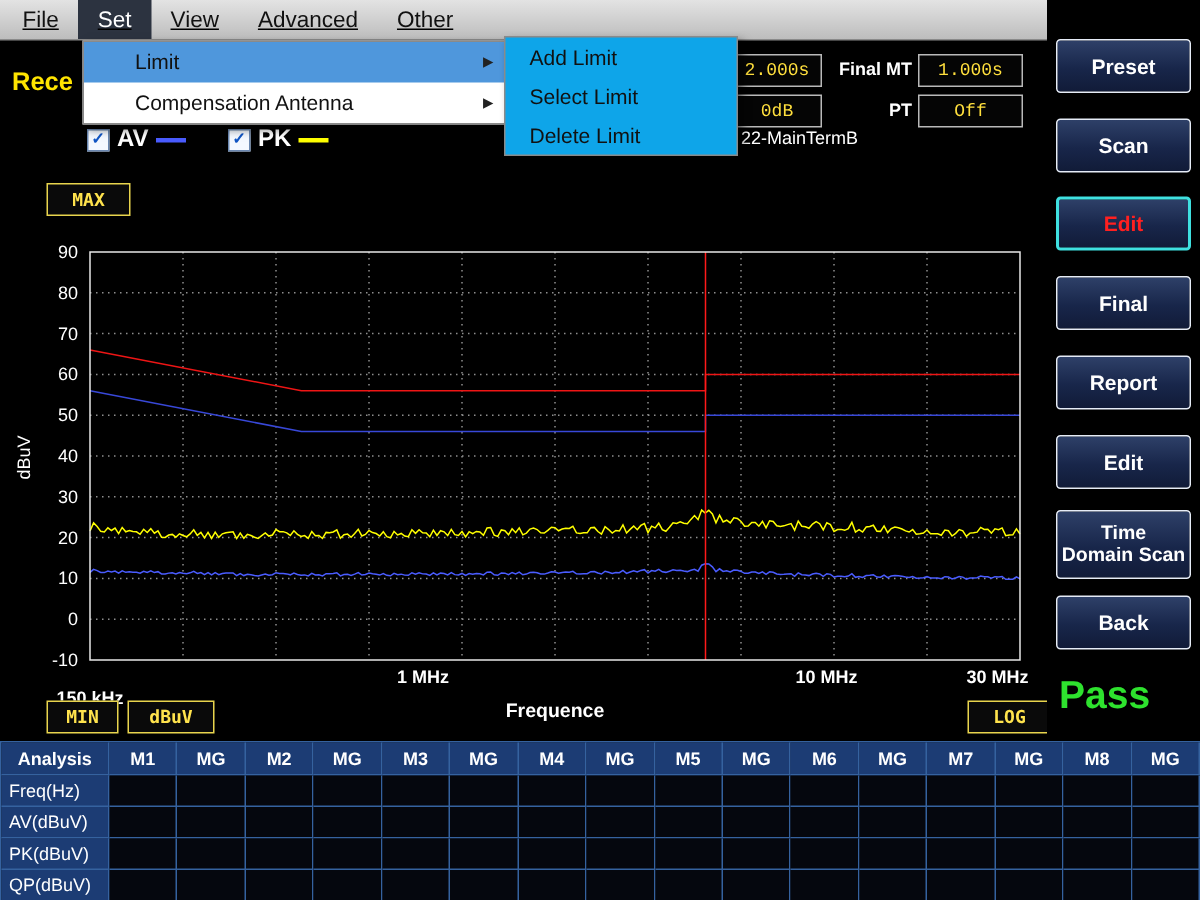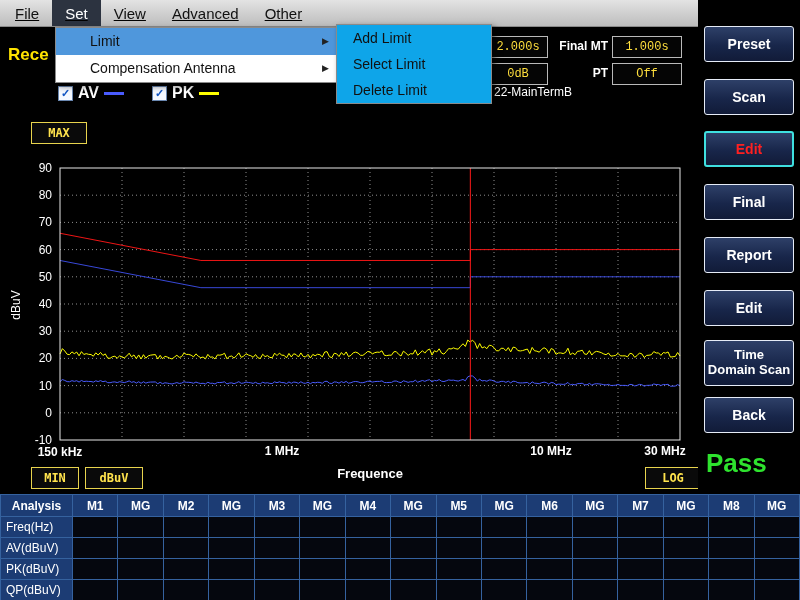--- a/index.html
+++ b/index.html
@@ -137,21 +137,21 @@
         <text x="52" y="254.8" fill="#fff" font-size="12" text-anchor="end">0</text>
         <text x="52" y="282" fill="#fff" font-size="12" text-anchor="end">-10</text>
         <polyline points="60,71.28 200.88683010855888,98.48 470.33138370773696,98.48 470.33138370773696,87.6 680,87.6" fill="none" stroke="#ee1515" stroke-width="1"></polyline>
         <polyline points="60,98.48 200.88683010855888,125.68 470.33138370773696,125.68 470.33138370773696,114.80000000000001 680,114.80000000000001" fill="none" stroke="#3848d8" stroke-width="1"></polyline>
         <polyline points="60,192.03231330915168 62.38461538461539,186.61590649901495 64.76923076923077,189.00087570547032 67.15384615384616,192.24193121976808 69.53846153846153,192.62302712381177 71.92307692307692,189.88847142366873 74.3076923076923,191.65708075974575 76.6923076923077,190.09233993300285 79.07692307692308,193.7618568593415 81.46153846153847,189.6330045337361 83.84615384615384,192.49659127911727 86.23076923076923,191.6464805608067 88.61538461538461,192.3552219040184 91,192.5365941785718 93.38461538461539,194.20230942035747 95.76923076923077,190.84669319217787 98.15384615384616,192.99021597970707 100.53846153846155,190.4273744764825 102.92307692307693,193.43256642835883 105.30769230769232,191.89463352667815 107.6923076923077,196.11024894730954 110.07692307692308,196.29984375643312 112.46153846153847,194.67651613338973 114.84615384615384,194.26335915156926 117.23076923076923,196.12827804104157 119.61538461538461,193.86849787160907 122,195.0202079794818 124.38461538461539,195.8651038984508 126.76923076923077,193.95039172492707 129.15384615384616,191.21295566500194 131.53846153846155,194.873506217523 133.92307692307693,192.96405380210896 136.30769230769232,196.61014020369686 138.69230769230768,192.94255306129284 141.0769230769231,196.9448665027288 143.46153846153845,192.7021726603791 145.84615384615387,196.2328924659777 148.23076923076923,193.8809108418248 150.61538461538464,193.1356205060678 153,192.8219331151302 155.3846153846154,192.57747595905914 157.76923076923077,197.0393216500235 160.15384615384616,193.35748661638195 162.53846153846155,196.80278135006705 164.92307692307693,194.24781465043762 167.30769230769232,195.04086274534225 169.69230769230768,196.16399444062412 172.0769230769231,197.00233392617173 174.46153846153845,195.06137492529683 176.84615384615384,193.24058078650384 179.23076923076923,195.3767944129731 181.6153846153846,194.67846057012235 184,191.0271961293173 186.3846153846154,192.42184380311198 188.76923076923077,192.42217579064578 191.15384615384616,193.2088737917415 193.53846153846155,194.9013317631161 195.92307692307693,191.8496819627621 198.30769230769232,194.18856177300557 200.69230769230768,195.64470589075268 203.0769230769231,195.02994492711682 205.46153846153845,196.85575263931133 207.84615384615387,192.34710132646117 210.23076923076923,195.20729923049393 212.6153846153846,194.96983288031583 215,196.98020467136206 217.3846153846154,192.93671753870535 219.76923076923075,193.18264763008375 222.15384615384616,192.62965586897917 224.53846153846155,191.27667431678321 226.9230769230769,196.81506667561078 229.3076923076923,194.5288640687458 231.6923076923077,194.04173978010732 234.07692307692307,196.13862189506136 236.46153846153845,193.70961403420404 238.84615384615384,190.81997952946176 241.23076923076925,195.31534255445058 243.6153846153846,194.26181474575057 246,191.70919786760211 248.38461538461536,193.03646476373558 250.76923076923077,193.69797302855866 253.15384615384616,195.3294764600052 255.53846153846152,192.53821855082342 257.9230769230769,195.78305150081223 260.3076923076923,196.5183907911136 262.69230769230774,192.25436305396786 265.0769230769231,194.6123634562972 267.46153846153845,193.64051008738878 269.84615384615387,195.3883832325571 272.2307692307692,195.76004137114302 274.61538461538464,191.16453334918597 277,193.5756057778671 279.38461538461536,191.16203980867763 281.7692307692308,193.13762596675878 284.1538461538462,193.35729750099128 286.53846153846155,195.8535759471047 288.9230769230769,191.4351782277073 291.3076923076923,194.98468742100903 293.6923076923077,191.7956086772222 296.0769230769231,192.5322547629005 298.46153846153845,195.01069884835246 300.8461538461538,190.9092025463002 303.2307692307692,194.45434238799248 305.61538461538464,194.96794516605718 308,192.31845249463333 310.38461538461536,195.96508235278293 312.7692307692308,192.47024622169073 315.15384615384613,193.718681812973 317.53846153846155,192.2819312226965 319.9230769230769,192.70287966424473 322.3076923076923,194.89346838604575 324.6923076923077,190.01891715768141 327.0769230769231,189.64305714901298 329.46153846153845,194.76796914081243 331.84615384615387,195.58417605855394 334.2307692307692,191.307929867351 336.61538461538464,191.79280688816607 339,194.52946659180049 341.38461538461536,190.53147155300795 343.7692307692308,193.13039938651983 346.1538461538462,189.9497230476161 348.53846153846155,194.58004823106307 350.9230769230769,193.38890719053134 353.3076923076923,190.73730953691623 355.69230769230774,190.0958288799326 358.0769230769231,191.04544064906838 360.46153846153845,193.25585511087357 362.8461538461538,193.3804377813272 365.2307692307692,191.61162063814072 367.61538461538464,189.51331229567705 370,189.8584933054317 372.38461538461536,191.8414333080675 374.7692307692308,190.68724583826665 377.15384615384613,190.13632227081152 379.5384615384615,190.30062483982613 381.92307692307696,188.84149763845744 384.3076923076923,193.244965430098 386.6923076923077,193.65481614092252 389.0769230769231,193.1444291789659 391.46153846153845,193.23071965188214 393.8461538461538,189.7904912546386 396.2307692307692,189.59265275291105 398.6153846153846,192.35350809816165 401,194.02425193792502 403.3846153846154,189.1712417904693 405.7692307692308,191.0250620088288 408.15384615384613,193.38263120679304 410.53846153846155,191.67506106733504 412.9230769230769,192.0151669703923 415.30769230769226,187.8622879935163 417.6923076923077,193.31792960777213 420.0769230769231,190.9203553041357 422.4615384615385,188.72835418210795 424.84615384615387,191.12711144708794 427.2307692307692,188.2708709838953 429.6153846153846,187.03004147204538 432,193.1037596805414 434.38461538461536,188.7651236812194 436.7692307692307,189.9378107372485 439.1538461538462,186.79034215380378 441.53846153846155,191.0903231983201 443.92307692307696,192.15491163073773 446.3076923076923,189.53675076178635 448.6923076923077,186.53632420456518 451.07692307692304,186.96972273644374 453.46153846153845,185.88645747094193 455.8461538461538,186.78495578049842 458.2307692307693,187.14719287097 460.61538461538464,184.25327638899614 463,181.73806744680422 465.3846153846154,184.45548117450937 467.7692307692308,178.04759355001076 470.15384615384613,180.04880899178022 472.5384615384615,178.21043143479199 474.9230769230769,180.6728591506654 477.3076923076923,186.5391776631982 479.69230769230774,181.50537856075397 482.0769230769231,185.98199819209742 484.46153846153845,184.82661824780604 486.84615384615387,186.64660078606053 489.2307692307692,183.18026648766963 491.6153846153846,183.67369677511203 494,185.61467070328536 496.3846153846154,188.78602020439666 498.7692307692308,188.71727059515936 501.1538461538462,186.34643568915754 503.53846153846155,186.29812002746013 505.9230769230769,188.79505197739903 508.3076923076923,185.59435075598137 510.6923076923077,189.892563108073 513.0769230769231,185.15425870622312 515.4615384615386,185.60283486494643 517.8461538461538,188.54805764557736 520.2307692307693,188.96619440681053 522.6153846153846,188.5726895093106 525,187.76756258987945 527.3846153846154,187.04843409999629 529.7692307692307,191.52476666292296 532.1538461538462,185.39271409685048 534.5384615384614,188.7946270602159 536.9230769230769,189.1742295641766 539.3076923076924,190.1947948910294 541.6923076923076,187.34715176679538 544.0769230769231,185.75636830248445 546.4615384615385,187.1337055895167 548.8461538461538,191.26123167589085 551.2307692307693,186.5249083346218 553.6153846153845,187.71175929093647 556,192.3188573753378 558.3846153846155,190.98539640144355 560.7692307692307,190.93017013406688 563.1538461538462,191.55396688915235 565.5384615384615,190.47354384224948 567.9230769230769,186.1930304194316 570.3076923076923,192.68891715120546 572.6923076923076,191.03367787210829 575.0769230769231,192.69691461335216 577.4615384615385,189.33424477570242 579.8461538461538,189.0529865007916 582.2307692307693,188.18235483652455 584.6153846153846,192.14036425684415 587,192.2464727359428 589.3846153846154,188.61792240448358 591.7692307692307,193.07132564741278 594.1538461538462,190.33738894933654 596.5384615384615,189.36442447065969 598.9230769230769,189.873711650982 601.3076923076923,190.66344180319845 603.6923076923077,191.93923980823706 606.0769230769231,192.66630727930465 608.4615384615385,191.03389294659556 610.8461538461538,194.13827651360998 613.2307692307693,193.86090096191006 615.6153846153846,193.4004382783038 618,191.35215207998155 620.3846153846154,193.8118996972039 622.7692307692307,193.88236753482713 625.1538461538462,193.82113788503978 627.5384615384615,194.83617137604307 629.9230769230769,191.33070519460227 632.3076923076924,191.83450433961696 634.6923076923077,195.32187373357786 637.0769230769231,193.5698654677591 639.4615384615385,191.01085539996802 641.8461538461538,191.89012152755964 644.2307692307692,195.57208111600548 646.6153846153846,193.40940986447023 649,193.2111124661726 651.3846153846155,192.74517570492918 653.7692307692308,189.57968981611222 656.1538461538462,191.00122312164538 658.5384615384615,190.87756825261064 660.9230769230769,193.42470137847192 663.3076923076923,190.54894433049714 665.6923076923076,191.09287225385904 668.0769230769231,189.95457566981833 670.4615384615385,195.10779910002964 672.8461538461539,194.73330864529783 675.2307692307693,194.5778692723496 677.6153846153846,190.51800220414282 680,194.02519946784525" fill="none" stroke="#ffff00" stroke-width="1"></polyline>
         <polyline points="60,219.61611749093188 62.38461538461539,217.5610007731456 64.76923076923077,218.43140006158134 67.15384615384616,219.62283171545803 69.53846153846153,219.7417785154894 71.92307692307692,218.69235596395075 74.3076923076923,219.33162030099467 76.6923076923077,218.72087832698108 79.07692307692308,220.07298301037306 81.46153846153847,218.50069922428602 83.84615384615384,219.55058008981894 86.23076923076923,219.20782440646752 88.61538461538461,219.4496382461869 91,219.4936886851594 93.38461538461539,220.09436773684405 95.76923076923077,218.8120474872917 98.15384615384616,219.59190436863014 100.53846153846155,218.60687464093593 102.92307692307693,219.70985745890454 105.30769230769232,219.1091684567893 107.6923076923077,220.66606007554108 110.07692307692308,220.71319396497742 112.46153846153847,220.08048194235116 114.84615384615384,219.90158391018346 117.23076923076923,220.57696432975058 119.61538461538461,219.70558260222845 122,220.18245483591394 124.38461538461539,220.5492488218287 126.76923076923077,219.8811897730588 129.15384615384616,218.90460926688826 131.53846153846155,220.3272737403851 133.92307692307693,219.66118710090623 136.30769230769232,221.07842751780314 138.69230769230768,219.7530403557031 141.0769230769231,221.30386591254296 143.46153846153845,219.76281373796326 145.84615384615387,221.13679168136417 148.23076923076923,220.30475658860829 150.61538461538464,220.07523072900085 153,220.00755597370065 155.3846153846154,219.96584255647542 157.76923076923077,221.68899270688848 160.15384615384616,220.35826258557435 162.53846153846155,221.7002061270077 164.92307692307693,220.7920516309481 167.30769230769232,221.13940268283875 169.69230769230768,221.6105350848709 172.0769230769231,221.97487040825266 174.46153846153845,221.29696879922602 176.84615384615384,220.61887884588776 179.23076923076923,221.41781949169544 181.6153846153846,221.1538048365081 184,219.78244120708789 186.3846153846154,220.30329462064253 188.76923076923077,220.3012796518494 191.15384615384616,220.59415193814198 193.53846153846155,221.22668421328916 195.92307692307693,220.08017607403806 198.30769230769232,220.95511653876105 200.69230769230768,221.4990311187979 203.0769230769231,221.26635629331614 205.46153846153845,221.94889472127073 207.84615384615387,220.25601101483363 210.23076923076923,221.3264457647276 212.6153846153846,221.23525641929248 215,221.9870063768165 217.3846153846154,220.46855923795192 219.76923076923075,220.5586435581005 222.15384615384616,220.34913218356797 224.53846153846155,219.84339764713854 226.9230769230769,221.92203897562223 229.3076923076923,221.06645719197124 231.6923076923077,220.8855297776552 234.07692307692307,221.6736047646863 236.46153846153845,220.7644710107882 238.84615384615384,219.68260226543322 241.23076923076925,221.3701075937274 243.6153846153846,220.97677885938828 246,220.02129172400592 248.38461538461536,220.52076100397937 250.76923076923077,220.7705707972114 253.15384615384616,221.38412877792723 255.53846153846152,220.33915125590747 257.9230769230769,221.55770780607662 260.3076923076923,221.83520423386298 262.69230769230774,220.23793802635674 265.0769230769231,221.1239323711536 267.46153846153845,220.76123155173633 269.84615384615387,221.4184281750978 272.2307692307692,221.55954417099093 274.61538461538464,219.83797285668038 277,220.74386921135917 279.38461538461536,219.8405261668365 281.7692307692308,220.58311517004032 284.1538461538462,220.66723618930087 286.53846153846155,221.60508480051675 288.9230769230769,219.94992984966612 291.3076923076923,221.28273999107765 293.6923076923077,220.08857965608098 296.0769230769231,220.3665661321337 298.46153846153845,221.29772685810153 300.8461538461538,219.76140993875535 303.2307692307692,221.09258157331328 305.61538461538464,221.28692680901094 308,220.2951112511504 310.38461538461536,221.66434164187984 312.7692307692308,220.35552228664363 315.15384615384613,220.82542982729785 317.53846153846155,220.28839254986755 319.9230769230769,220.44799240937152 322.3076923076923,221.27120737397027 324.6923076923077,219.444994857257 327.0769230769231,219.30579154792972 329.46153846153845,221.22937773877786 331.84615384615387,221.53719952685432 334.2307692307692,219.93535139907655 336.61538461538464,220.1189244758056 339,221.14691605859187 341.38461538461536,219.64941211296807 343.7692307692308,220.6257542444584 346.1538461538462,219.43474481129286 348.53846153846155,221.17286094900888 350.9230769230769,220.72792725273285 353.3076923076923,219.73532232655054 355.69230769230774,219.49651127410507 358.0769230769231,219.85435988145434 360.46153846153845,220.68500949855468 362.8461538461538,220.73347219389814 365.2307692307692,220.0519690381356 367.61538461538464,219.24444044668135 370,219.35322036230897 372.38461538461536,220.07615990026704 374.7692307692308,219.62267663606133 377.15384615384613,219.39541733523524 379.5384615384615,219.43636783558537 381.92307692307696,218.8685321720417 384.3076923076923,220.49916963087654 386.6923076923077,220.63220068440535 389.0769230769231,220.42014261064122 391.46153846153845,220.43183857495444 393.8461538461538,219.12108996295774 396.2307692307692,219.02623756177948 398.6153846153846,220.04089535321805 401,220.64676133009897 403.3846153846154,218.8062195617727 405.7692307692308,219.4807391806271 408.15384615384613,220.3441646668333 410.53846153846155,219.68316290150617 412.9230769230769,219.7900396521223 415.30769230769226,218.2120470727634 417.6923076923077,220.23724971507892 420.0769230769231,219.3174963881849 422.4615384615385,218.47483300439413 424.84615384615387,219.35370401573124 427.2307692307692,218.26195087900362 429.6153846153846,217.7759768490295 432,220.03295821418513 434.38461538461536,218.38530675140896 436.7692307692307,218.80440143438952 439.1538461538462,217.60343775256734 441.53846153846155,219.1952676812306 443.92307692307696,219.57382538035685 446.3076923076923,218.79467663550918 448.6923076923077,217.90388066323547 451.07692307692304,218.30076909937418 453.46153846153845,218.12890861149526 455.8461538461538,218.70020946426314 458.2307692307693,219.07041235987424 460.61538461538464,218.21955766581831 463,217.51071829918055 465.3846153846154,218.76411243375426 467.7692307692308,214.8172383630759 470.15384615384613,213.8874031106586 472.5384615384615,213.99736567051775 474.9230769230769,215.91959310604233 477.3076923076923,219.05467244015296 479.69230769230774,217.20449146702614 482.0769230769231,218.9207175190697 484.46153846153845,218.52494373025021 486.84615384615387,219.24493087238542 489.2307692307692,217.9825492007786 491.6153846153846,218.2050792488593 494,218.97043816221407 496.3846153846154,220.19718791542056 498.7692307692308,220.20890050224634 501.1538461538462,219.35733110278545 503.53846153846155,219.37670641993867 505.9230769230769,220.35054959145555 508.3076923076923,219.1877803237137 510.6923076923077,220.86614752683693 513.0769230769231,219.19691077500784 515.4615384615386,219.47275423339366 517.8461538461538,220.6848401749949 520.2307692307693,220.94926885932196 522.6153846153846,220.9093319216241 525,220.71503672570202 527.3846153846154,220.47500115845 529.7692307692307,222.17071955153133 532.1538461538462,219.888293521238 534.5384615384614,221.18110456448395 536.9230769230769,221.34054918545306 539.3076923076924,221.7403548650067 541.6923076923076,220.6895823754028 544.0769230769231,220.11013225827008 546.4615384615385,220.64372742289103 548.8461538461538,222.20864338726523 551.2307692307693,220.4496158162732 553.6153846153845,220.91177860687506 556,222.65653407050942 558.3846153846155,222.17357988728293 560.7692307692307,222.16996371900052 563.1538461538462,222.42098118414145 565.5384615384615,222.03291622353672 567.9230769230769,220.4448173719639 570.3076923076923,222.8978685783629 572.6923076923076,222.2942475306853 575.0769230769231,222.92184692994195 577.4615384615385,221.66424360726762 579.8461538461538,221.56216962062044 582.2307692307693,221.23908061296459 584.6153846153846,222.7267320120288 587,222.76992055813508 589.3846153846154,221.41261205028223 591.7692307692307,223.08603613282503 594.1538461538462,222.06420773749076 596.5384615384615,221.7027439244313 598.9230769230769,221.89706600578015 601.3076923076923,222.19250764568554 603.6923076923077,222.67022473039918 606.0769230769231,222.9421678648738 608.4615384615385,222.32930532293207 610.8461538461538,223.4927419933867 613.2307692307693,223.38801899432343 615.6153846153846,223.21463832079527 618,222.44582382924864 620.3846153846154,223.3675220185312 622.7692307692307,223.39324029046415 625.1538461538462,223.3695720046181 627.5384615384615,223.74950239656854 629.9230769230769,222.43424541135246 632.3076923076924,222.62246292355715 634.6923076923077,223.9522249453874 637.0769230769231,223.31982593542665 639.4615384615385,222.38480124972628 641.8461538461538,222.7391301372944 644.2307692307692,224.1444690726829 646.6153846153846,223.35807144307842 649,223.30831400843812 651.3846153846155,223.15819181269308 653.7692307692308,221.99573869410804 656.1538461538462,222.55341777340422 658.5384615384615,222.53165128723748 660.9230769230769,223.51143029915676 663.3076923076923,222.45762549588747 665.6923076923076,222.68620255686946 668.0769230769231,222.28394542757545 670.4615384615385,224.241008303626 672.8461538461539,224.12517847282285 675.2307692307693,224.09149279768855 677.6153846153846,222.59364673683228 680,223.93344980044196" fill="none" stroke="#4a5cff" stroke-width="1"></polyline>
         <line x1="470.33138370773696" y1="6" x2="470.33138370773696" y2="278" stroke="#ff1a1a" stroke-width="1"></line>
         <rect x="60" y="6" width="620" height="272" fill="none" stroke="#e8e8e8" stroke-width="1"></rect>
       </svg>
     <div class="yunit">dBuV</div>
-    <div class="xtick" style="left:25px;top:327px">150 kHz</div>
+    <div class="xtick" style="left:25px;top:340px">150 kHz</div>
     <div class="xtick" style="left:247px;top:326px">1 MHz</div>
     <div class="xtick" style="left:516px;top:326px">10 MHz</div>
     <div class="xtick" style="left:630px;top:326px">30 MHz</div>
     <div class="xtitle">Frequence</div>
     <div class="ybtn" style="left:8px;top:349px;width:48px">MIN</div>
     <div class="ybtn" style="left:62px;top:349px;width:58px">dBuV</div>
     <div class="ybtn" style="left:622px;top:349px;width:56px">LOG</div>
   </div>
 
   <div class="sidebar">

